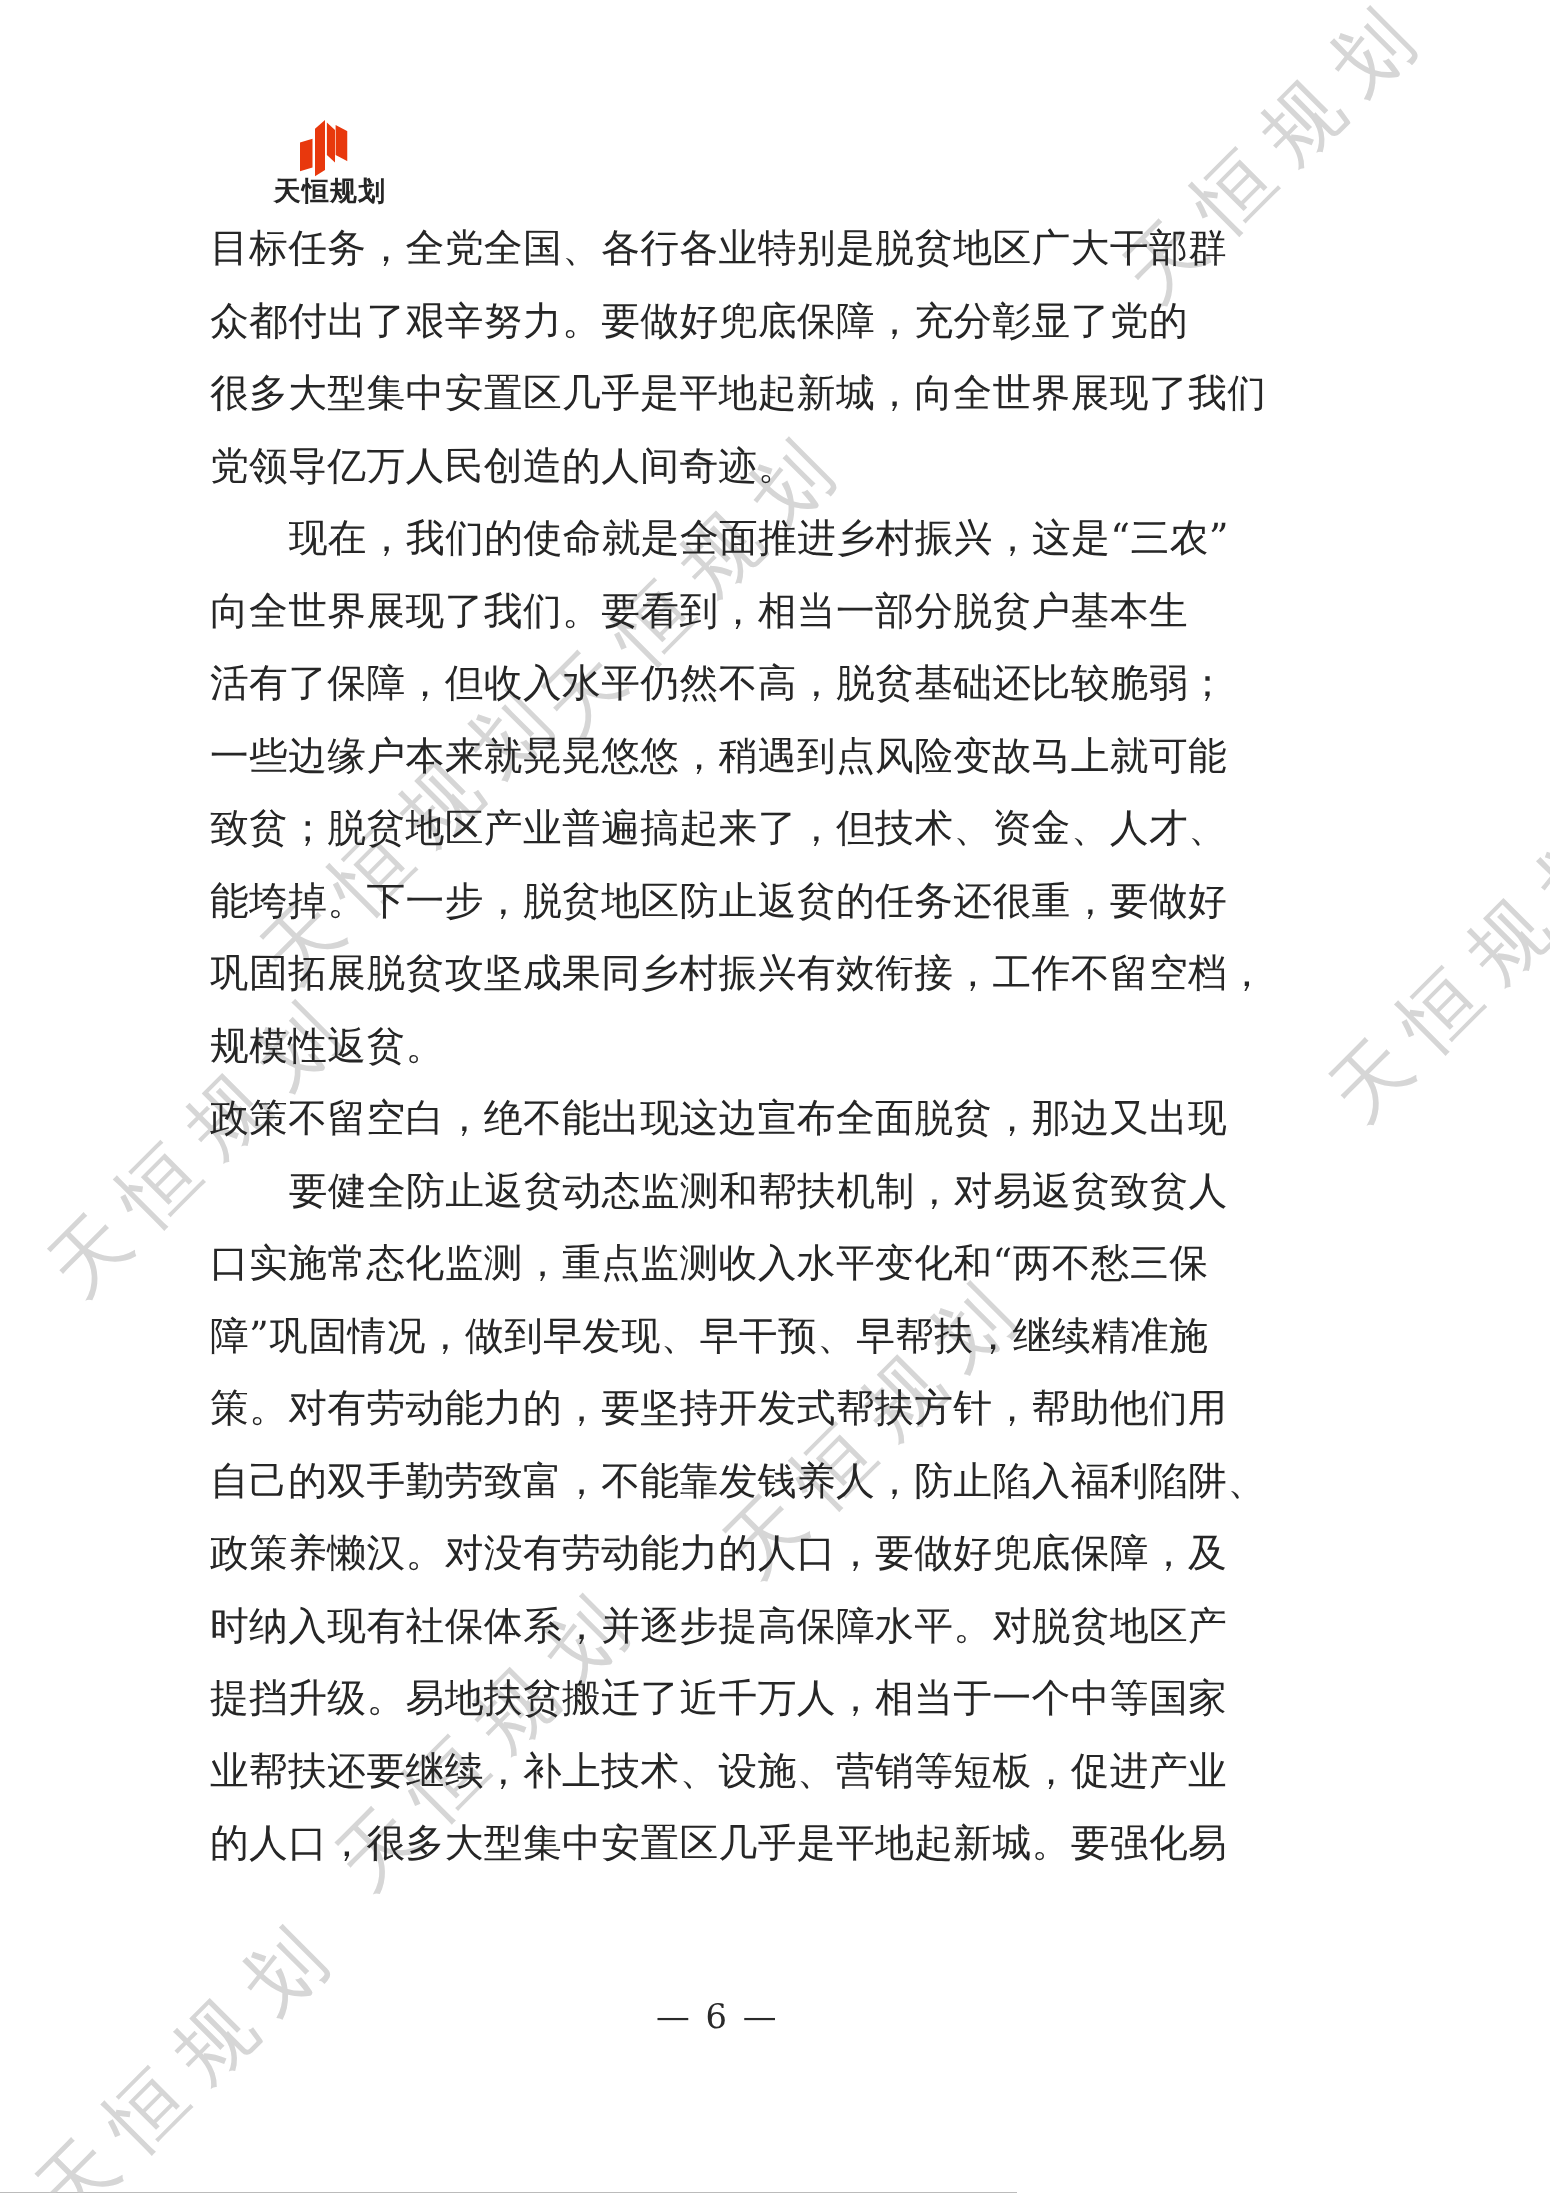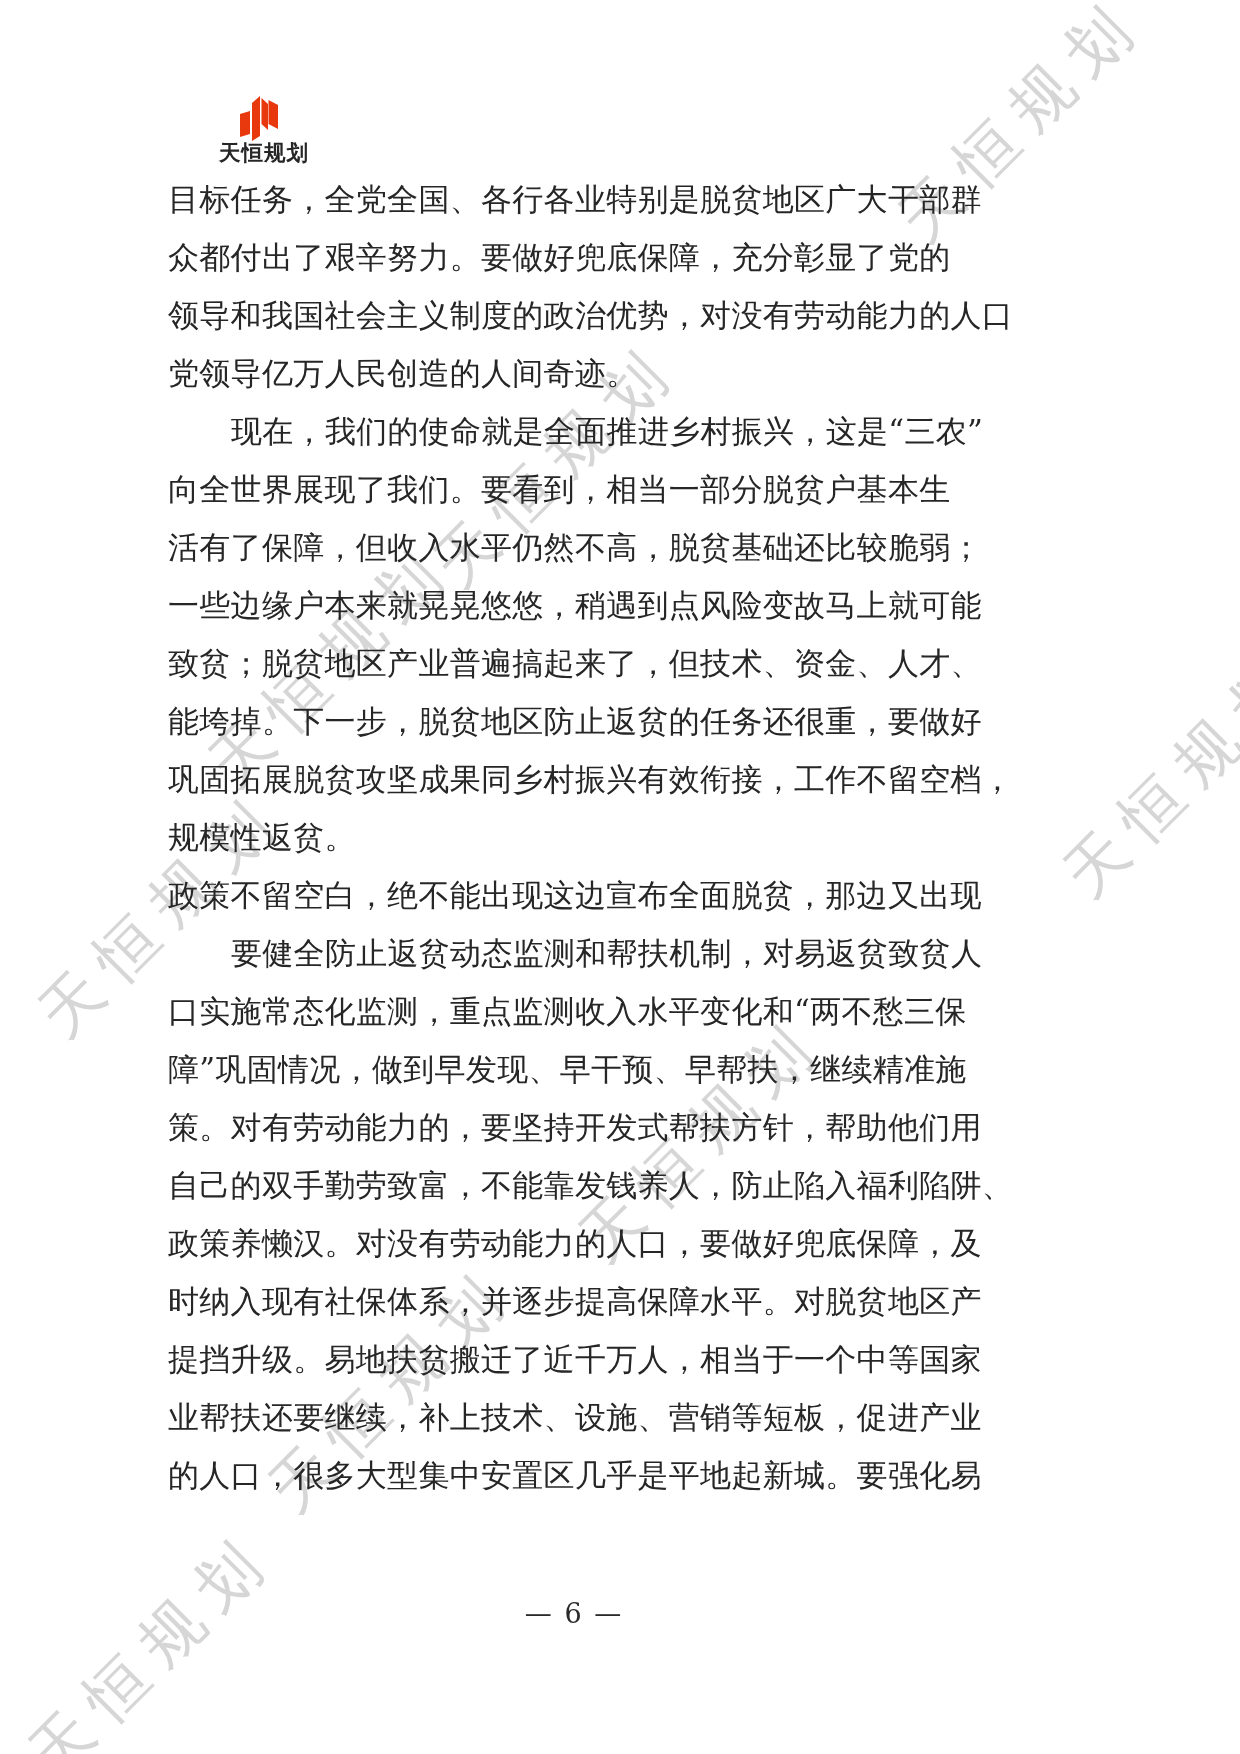--- a/index.html
+++ b/index.html
@@ -68,21 +68,21 @@
     <polygon points="0,20 10,17 10,40 0,43" fill="#e8380d"></polygon>
     <polygon points="12,9 20,2 20,42 12,47" fill="#e8380d"></polygon>
     <polygon points="21.5,4 28,10 28,36 21.5,30" fill="#e8380d"></polygon>
     <polygon points="28.5,6 38,11 38,35 28.5,30" fill="#e8380d"></polygon>
   </svg>
   <div class="logo-label">天恒规划</div>
 
   <div class="content">
     <div class="line">目标任务，全党全国、各行各业特别是脱贫地区广大干部群</div>
     <div class="line">众都付出了艰辛努力。要做好兜底保障，充分彰显了党的</div>
-    <div class="line">领导和我国社会主义制度的政治优势，对没有劳动能力的人口</div>
+    <div class="line">很多大型集中安置区几乎是平地起新城，向全世界展现了我们</div>
     <div class="line">党领导亿万人民创造的人间奇迹。</div>
     <div class="line indent">现在，我们的使命就是全面推进乡村振兴，这是“三农”</div>
     <div class="line">向全世界展现了我们。要看到，相当一部分脱贫户基本生</div>
     <div class="line">活有了保障，但收入水平仍然不高，脱贫基础还比较脆弱；</div>
     <div class="line">一些边缘户本来就晃晃悠悠，稍遇到点风险变故马上就可能</div>
     <div class="line">致贫；脱贫地区产业普遍搞起来了，但技术、资金、人才、</div>
     <div class="line">能垮掉。下一步，脱贫地区防止返贫的任务还很重，要做好</div>
     <div class="line">巩固拓展脱贫攻坚成果同乡村振兴有效衔接，工作不留空档，</div>
     <div class="line">规模性返贫。</div>
     <div class="line">政策不留空白，绝不能出现这边宣布全面脱贫，那边又出现</div>

